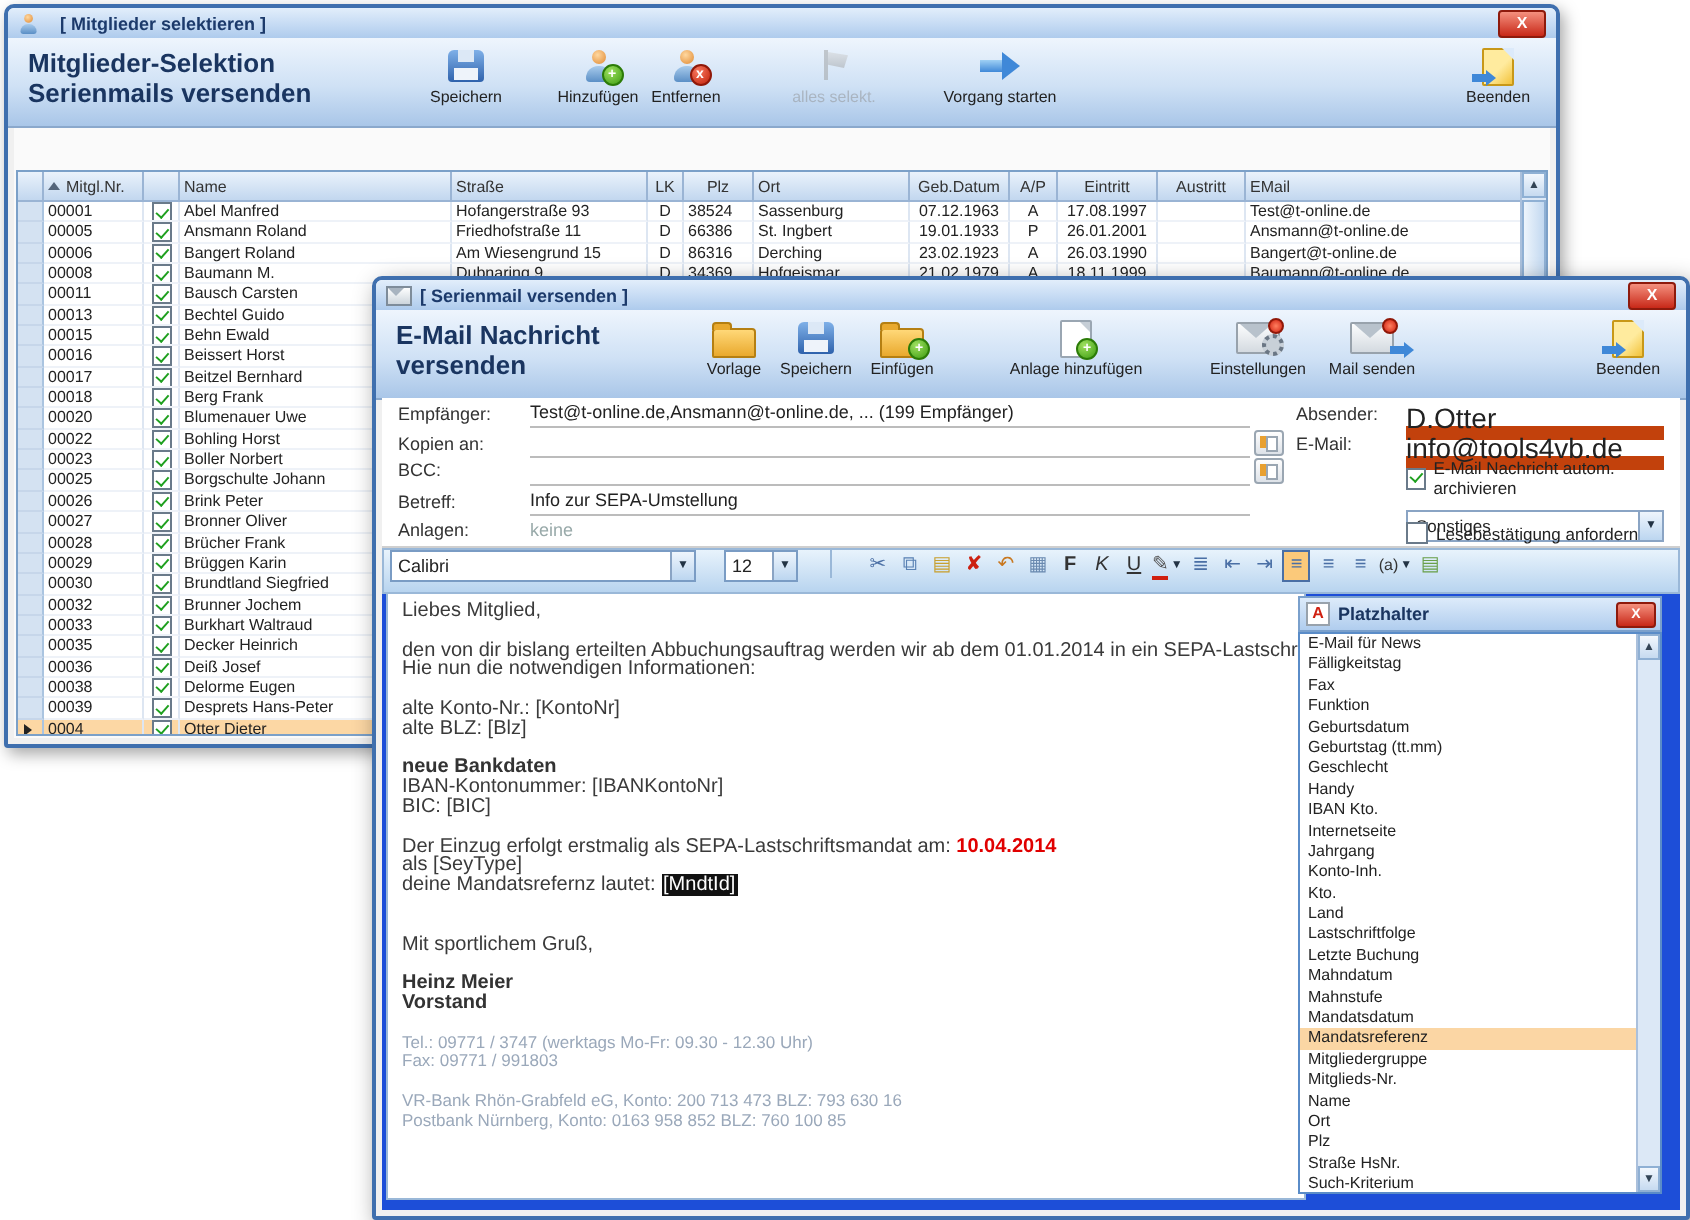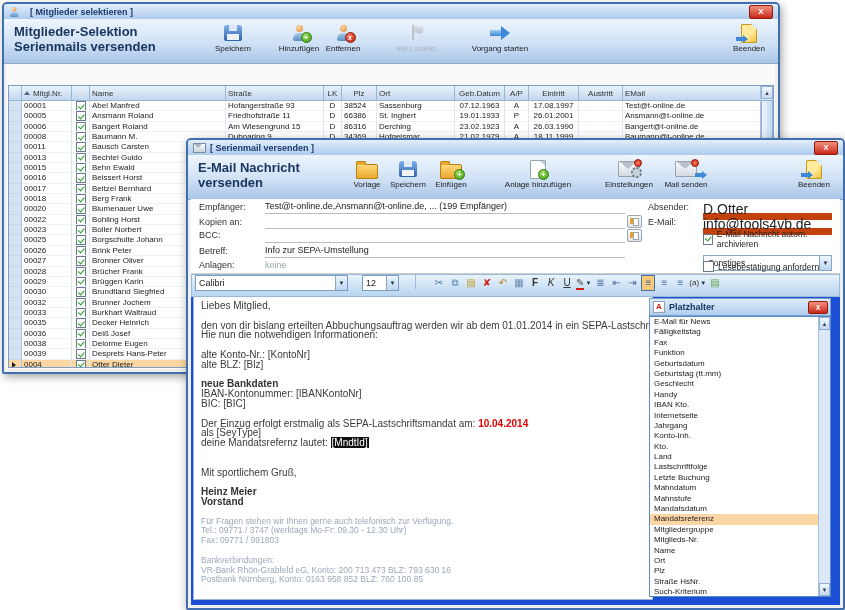--- a/index.html
+++ b/index.html
@@ -827,25 +827,23 @@
         <div class="bline"><span>Der Einzug erfolgt erstmalig als SEPA-Lastschriftsmandat am: </span><span class="seg-red">10.04.2014</span></div>
         <div class="bline"><span>als [SeyType]</span></div>
         <div class="bline"><span>deine Mandatsrefernz lautet: </span><span class="seg-inv">[MndtId]</span></div>
         <div class="bline"></div>
         <div class="bline"></div>
         <div class="bline"><span>Mit sportlichem Gruß,</span></div>
         <div class="bline"></div>
         <div class="bline"><span class="seg-bold">Heinz Meier</span></div>
         <div class="bline"><span class="seg-bold">Vorstand</span></div>
         <div class="bline"></div>
-        <div class="bline line-gray"><span>Für Fragen stehen wir Ihnen gerne auch telefonisch zur Verfügung.</span></div>
         <div class="bline line-gray"><span>Tel.: 09771 / 3747 (werktags Mo-Fr: 09.30 - 12.30 Uhr)</span></div>
         <div class="bline line-gray"><span>Fax: 09771 / 991803</span></div>
         <div class="bline"></div>
-        <div class="bline line-gray"><span>Bankverbindungen:</span></div>
         <div class="bline line-gray"><span>VR-Bank Rhön-Grabfeld eG, Konto: 200 713 473 BLZ: 793 630 16</span></div>
         <div class="bline line-gray"><span>Postbank Nürnberg, Konto: 0163 958 852 BLZ: 760 100 85</span></div>
       </div>
 
     <div class="ph-panel">
       <div class="ph-header">
         <span class="ph-a">A</span>
         <span>Platzhalter</span>
         <span class="ph-close">X</span>
       </div>

